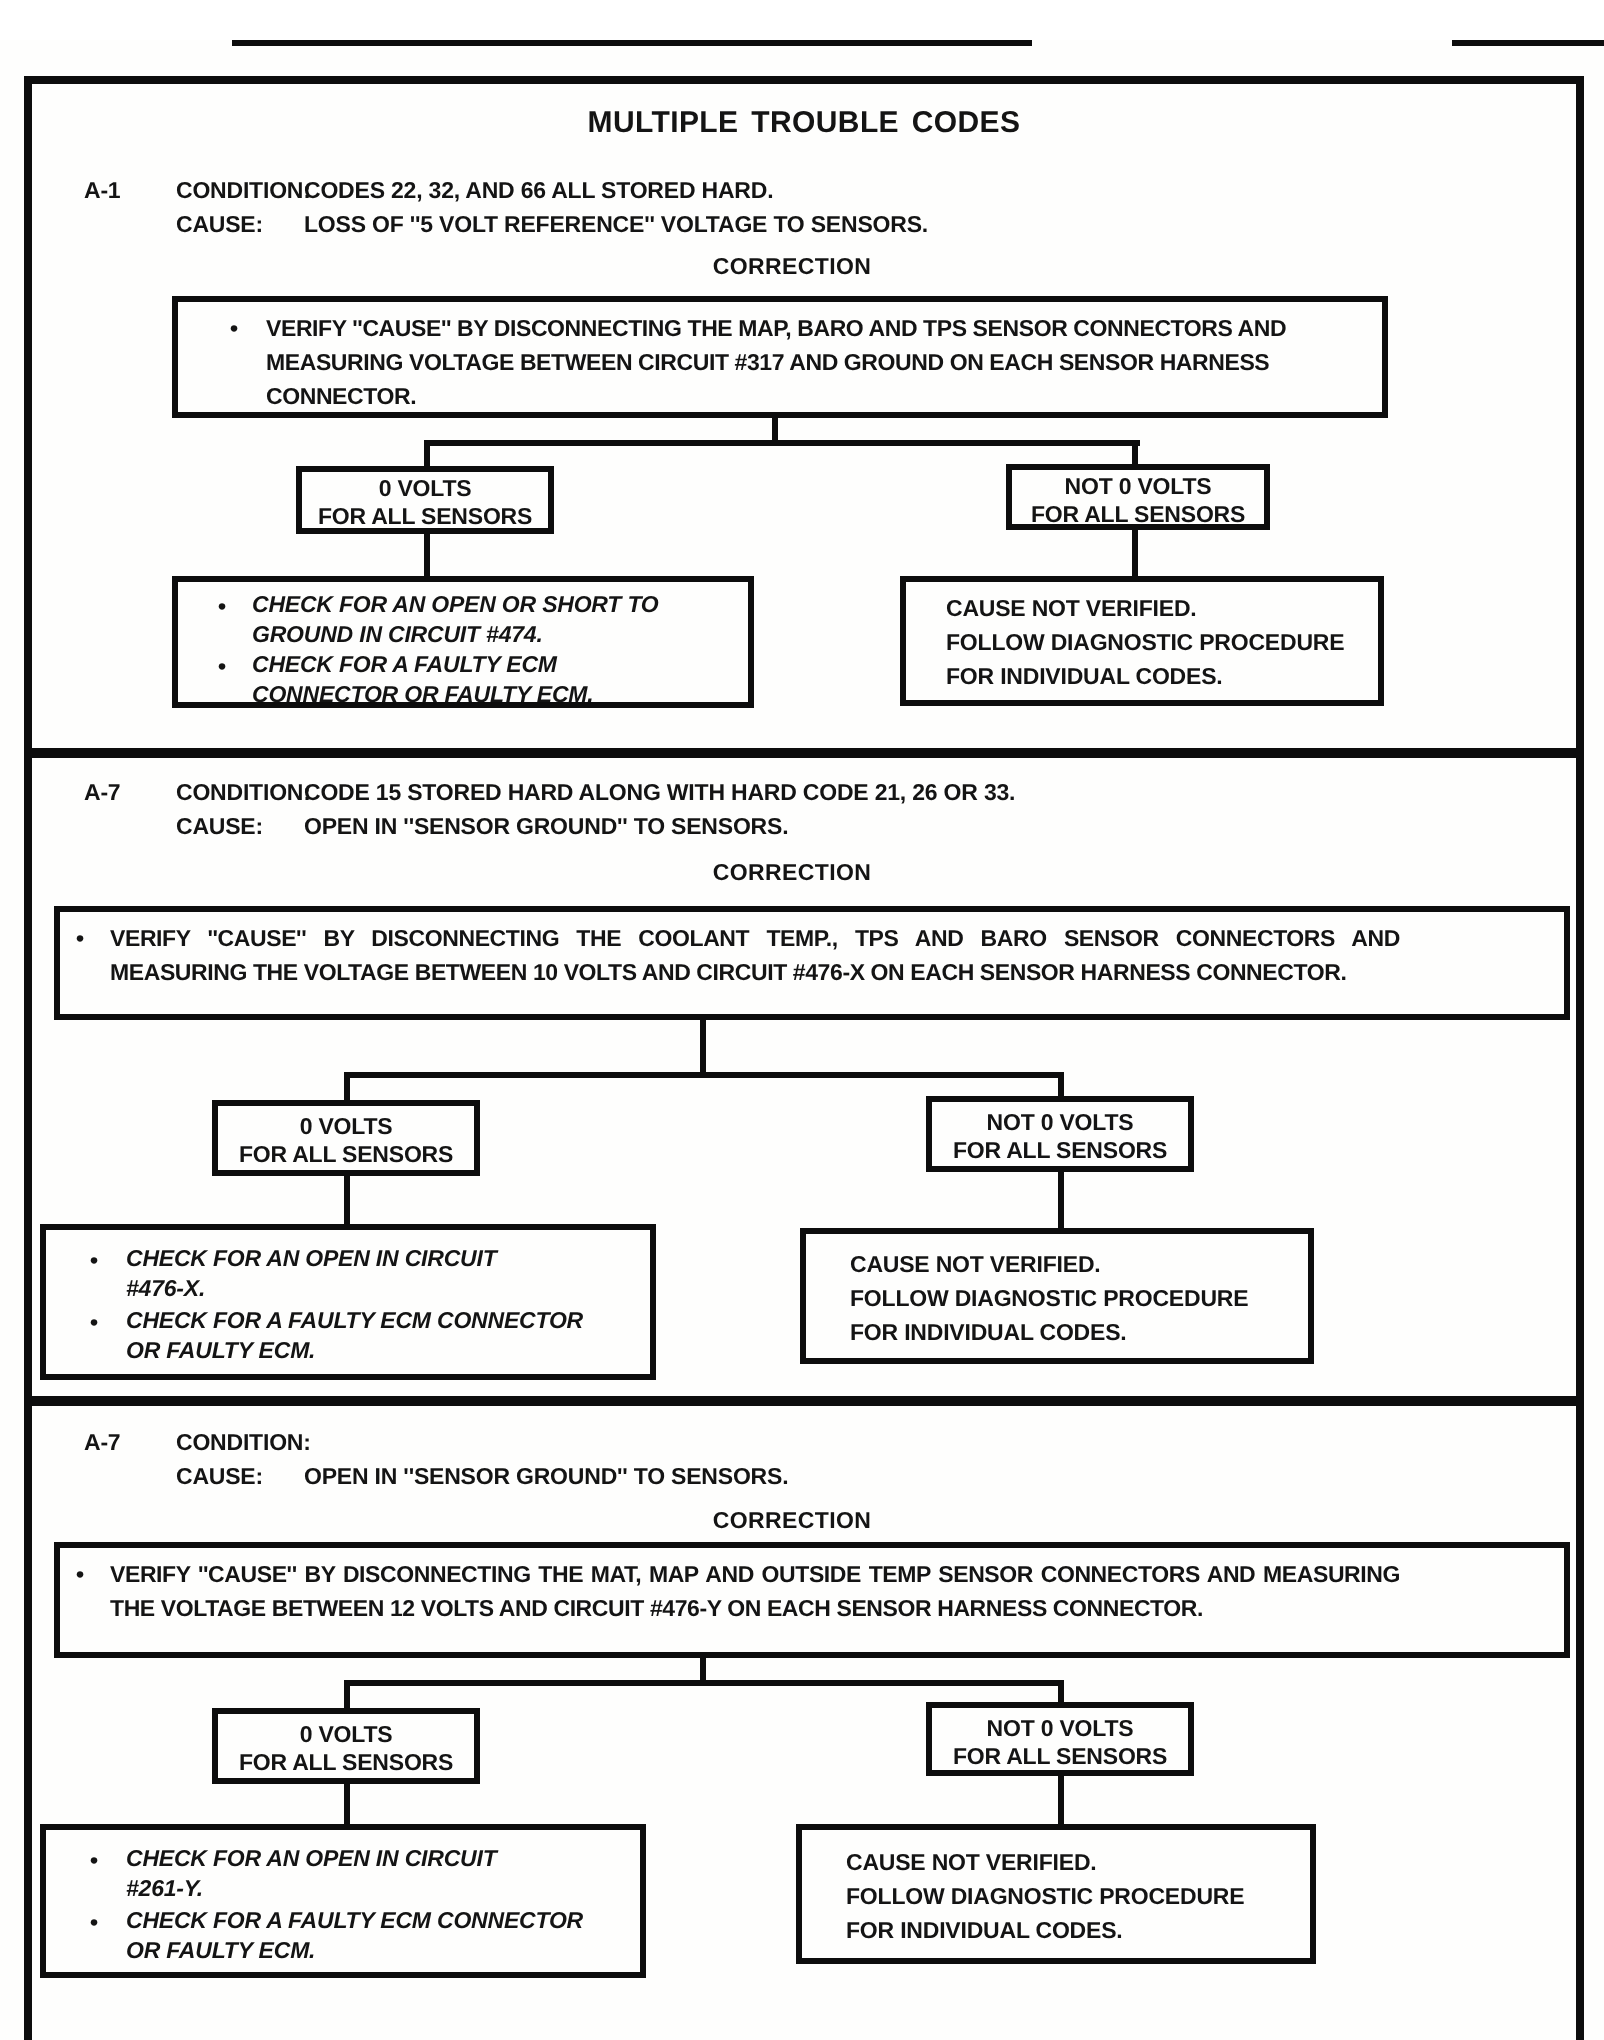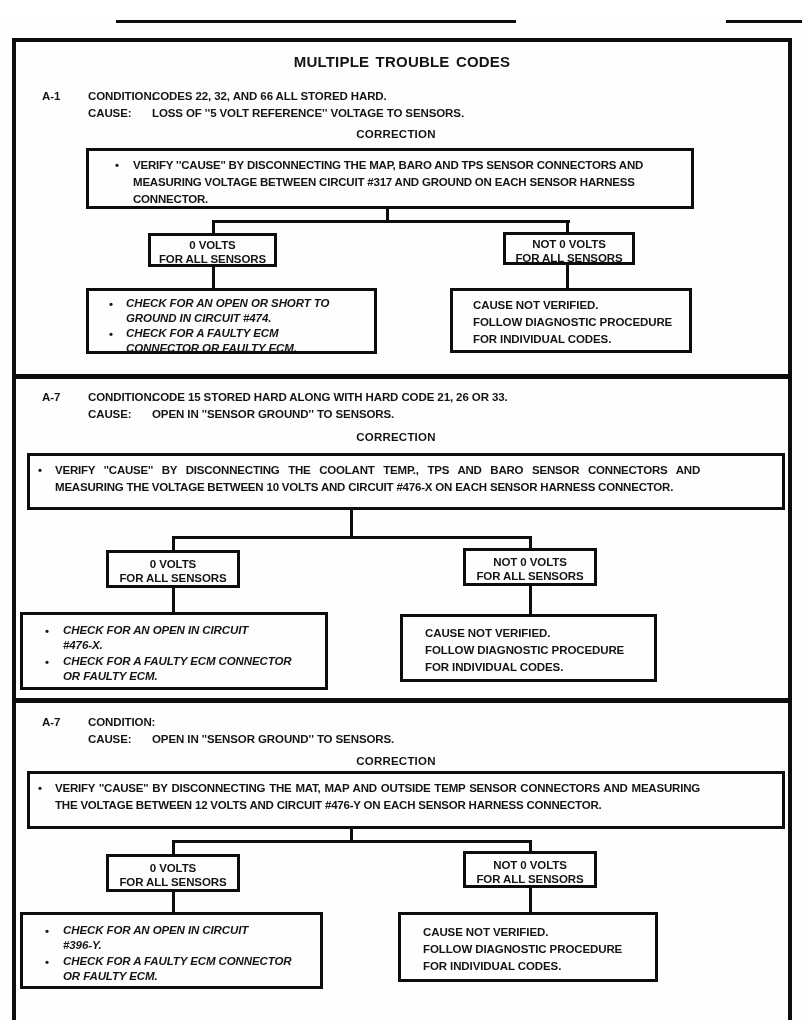--- a/index.html
+++ b/index.html
@@ -178,21 +178,21 @@
     <div class="lbox" style="left:463px;top:831px;width:134px;height:37px;padding-top:4px;">
       <div>NOT 0 VOLTS</div>
       <div>FOR ALL SENSORS</div>
     </div>
 
     <div class="vline" style="left:172px;top:872px;height:20px;"></div>
     <div class="vline" style="left:529px;top:868px;height:24px;"></div>
 
     <div class="rbox" style="left:20px;top:892px;width:303px;height:77px;">
       <span class="abullet" style="left:22px;top:8px;">•</span>
-      <div class="action" style="left:40px;top:8px;width:215px;">CHECK FOR AN OPEN IN CIRCUIT #396-Y.</div>
+      <div class="action" style="left:40px;top:8px;width:215px;">CHECK FOR AN OPEN IN CIRCUIT #261-Y.</div>
       <span class="abullet" style="left:22px;top:39px;">•</span>
       <div class="action" style="left:40px;top:39px;width:230px;">CHECK FOR A FAULTY ECM CONNECTOR OR FAULTY ECM.</div>
     </div>
 
     <div class="rbox" style="left:398px;top:892px;width:260px;height:70px;">
       <div class="rlines" style="left:22px;top:9px;">
         <div class="rline">CAUSE NOT VERIFIED.</div>
         <div class="rline">FOLLOW DIAGNOSTIC PROCEDURE</div>
         <div class="rline">FOR INDIVIDUAL CODES.</div>
       </div>

